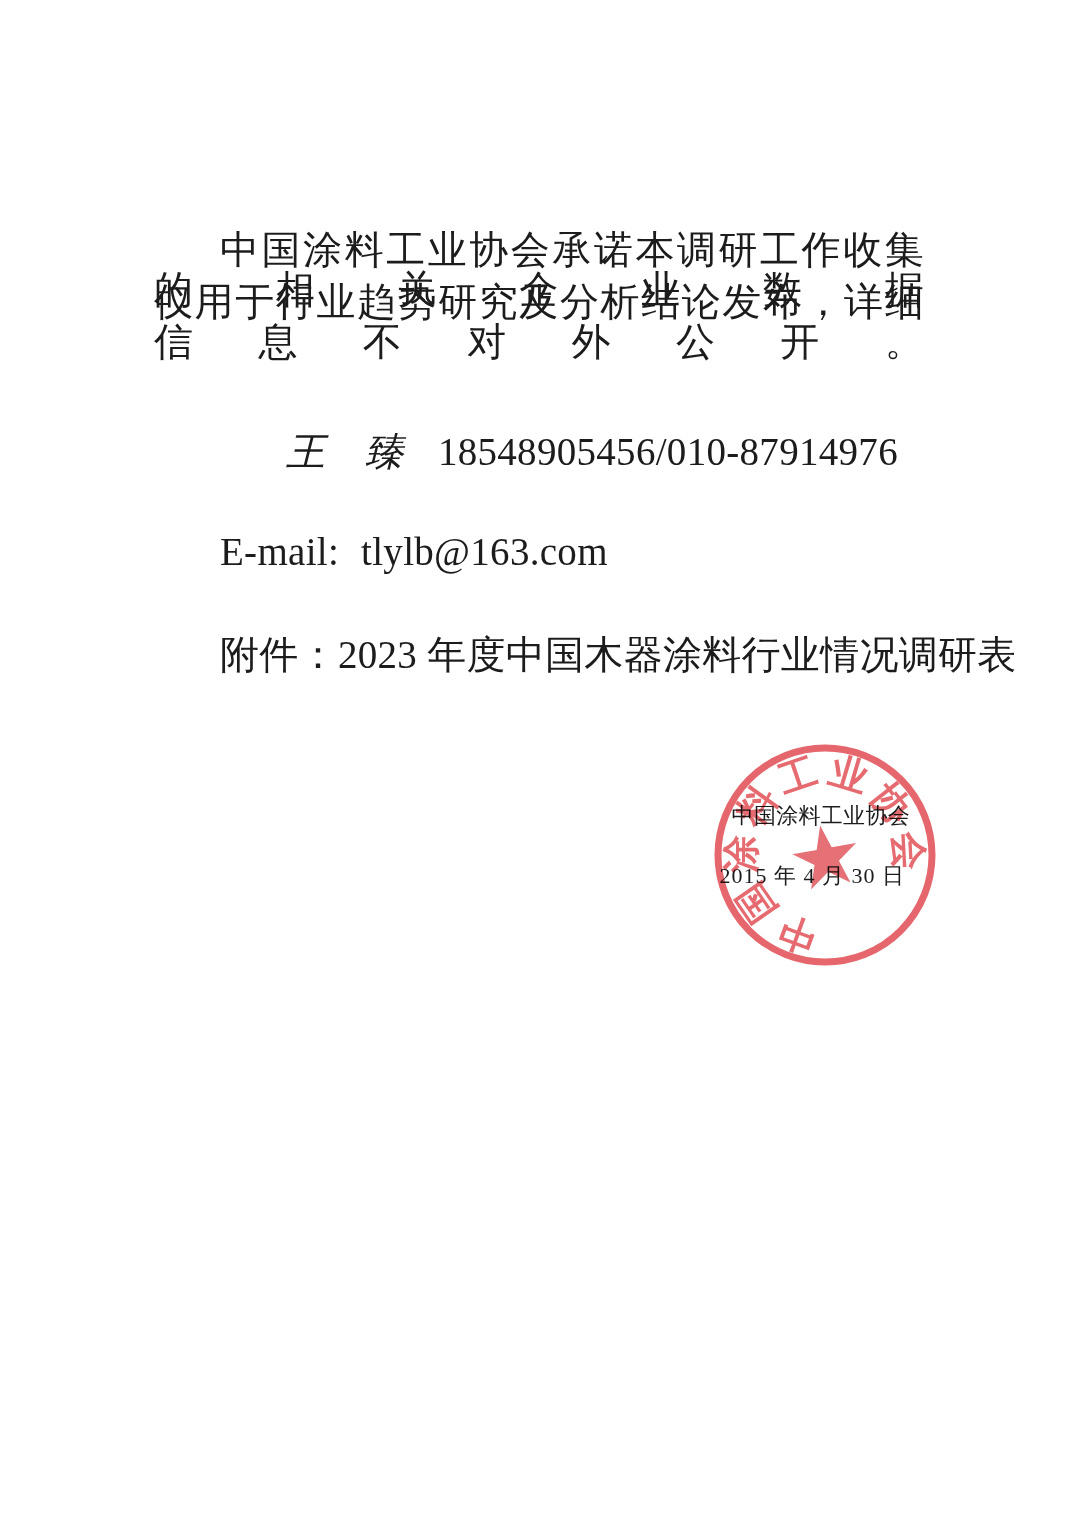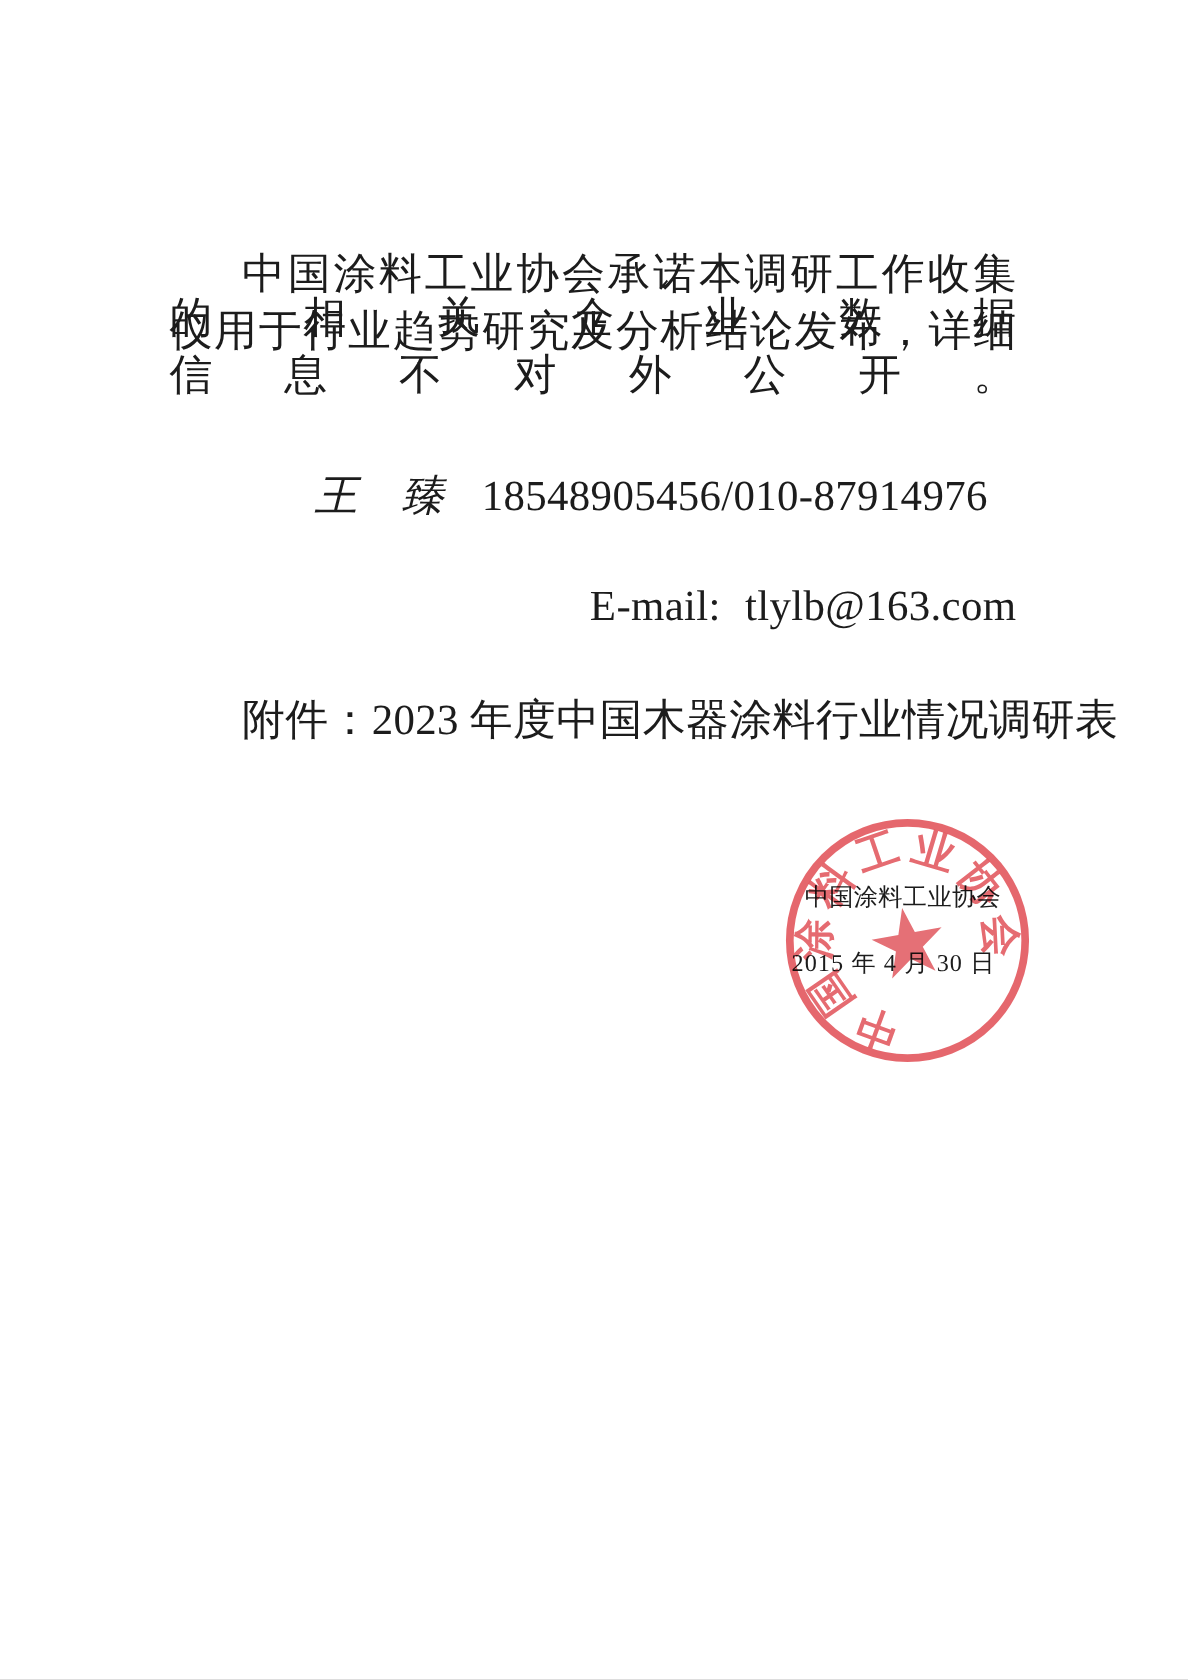--- a/index.html
+++ b/index.html
@@ -30,21 +30,21 @@
     text-align: justify;
     text-align-last: justify;
   }
   .indent { text-indent: 66px; }
   .para-1 { top: 230px; }
   .para-2 { top: 282px; }
   .para-3 { top: 332px; }
   .contact-label { top: 383px; }
   .contact-1 { top: 432px; }
   .contact-2 { top: 482px; }
-  .email-row { top: 532px; text-align: right; }
+  .email-row { top: 532px; }
   .attachment-row { top: 635px; }
   .contact-name {
     display: inline-block;
     min-width: 104px;
     margin-right: 34px;
     font-style: italic;
   }
   .email-label { margin-right: 22px; }
   .sig {
     position: absolute;

